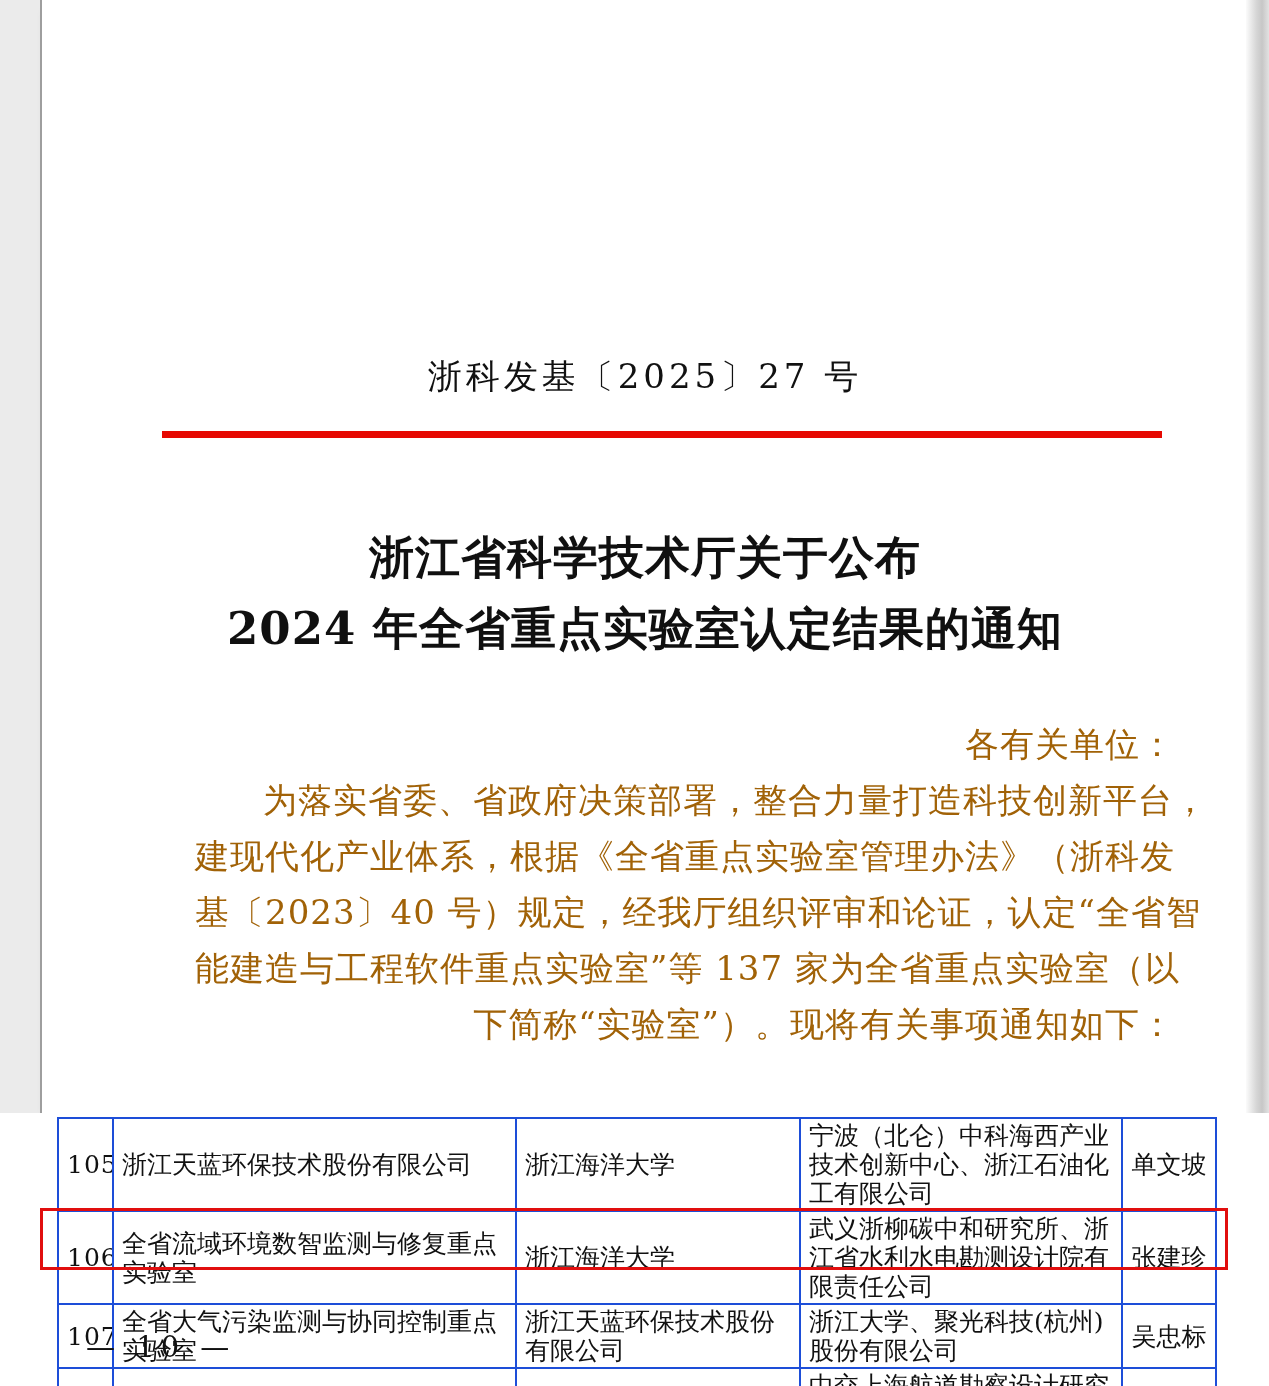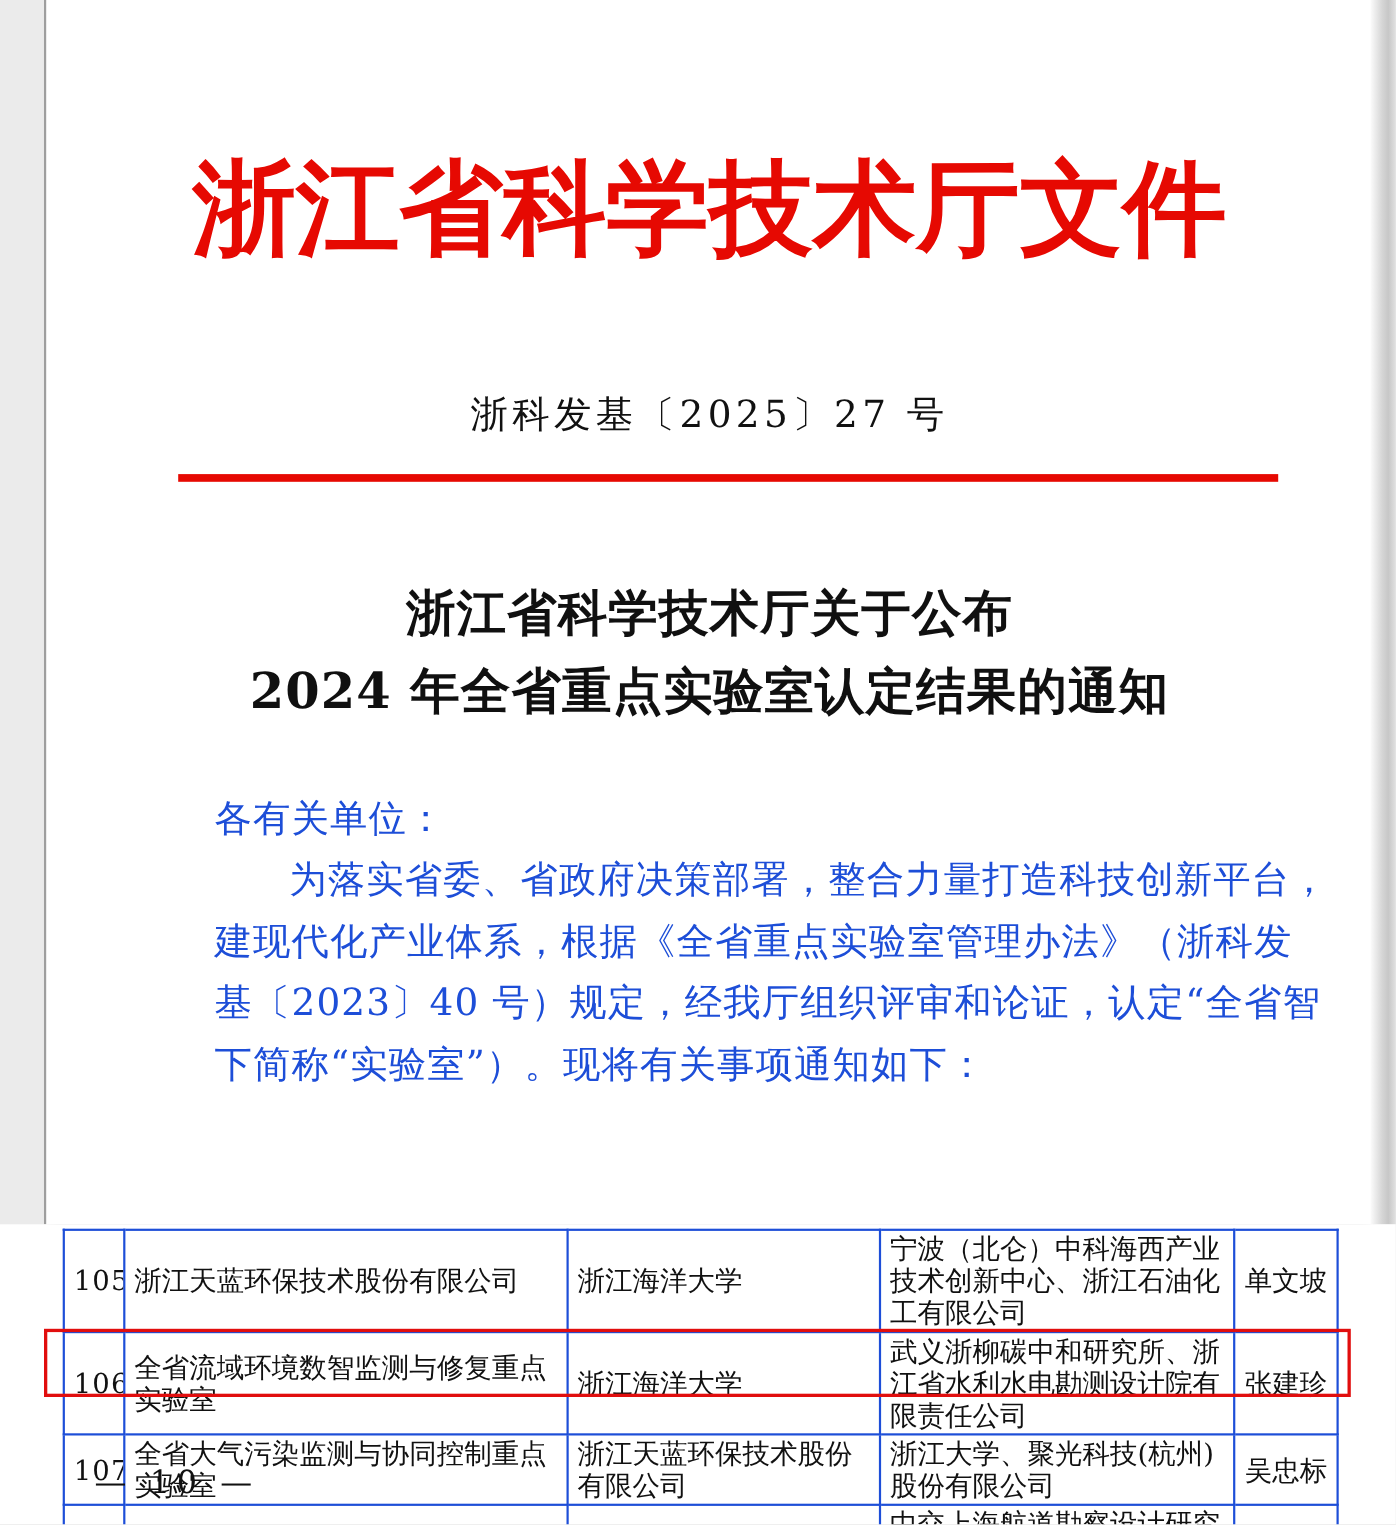--- a/index.html
+++ b/index.html
@@ -69,23 +69,24 @@
     white-space: nowrap;
   }
   .doc-heading.line1 { top: 528px; letter-spacing: 1px; text-align: center; }
   .doc-heading.line2 { top: 599px; letter-spacing: 1px; }
 
   .doc-body {
     position: absolute;
     left: 153px; top: 716px;
     width: 980px;
     font-size: 34px;
-    color: #1d4ed8;
+    color: #a16207;
     line-height: 56px;
     letter-spacing: 1px;
+    text-align: right;
   }
   .doc-body .line { white-space: nowrap; }
   .doc-body .indent { text-indent: 2em; }
 
   
   .table-section {
     position: absolute;
     left: 0; top: 1113px;
     width: 1269px; height: 273px;
     background: #ffffff;
@@ -132,31 +133,31 @@
     color: #111;
     letter-spacing: 6px;
   }
 </style>
 </head>
 <body>
 
 <div class="stage">
 
   <div class="doc-page">
-    <div class="doc-title">浙江省科学技术厅文件</div>
     <div class="doc-number">浙科发基〔2025〕27 号</div>
     <div class="red-rule"></div>
     <div class="doc-heading line1">浙江省科学技术厅关于公布</div>
     <div class="doc-heading line2">2024 年全省重点实验室认定结果的通知</div>
 
     <div class="doc-body">
       <div class="line">各有关单位：</div>
       <div class="line indent">为落实省委、省政府决策部署，整合力量打造科技创新平台，</div>
       <div class="line">建现代化产业体系，根据《全省重点实验室管理办法》（浙科发</div>
       <div class="line">基〔2023〕40 号）规定，经我厅组织评审和论证，认定“全省智</div>
+      <div class="line">能建造与工程软件重点实验室”等 137 家为全省重点实验室（以</div>
       <div class="line">下简称“实验室”）。现将有关事项通知如下：</div>
     </div>
   </div>
   <div class="page-right-shadow"></div>
 
   <div class="table-section">
     <table class="lab-table">
       <colgroup>
         <col style="width:55px">
         <col style="width:403px">

